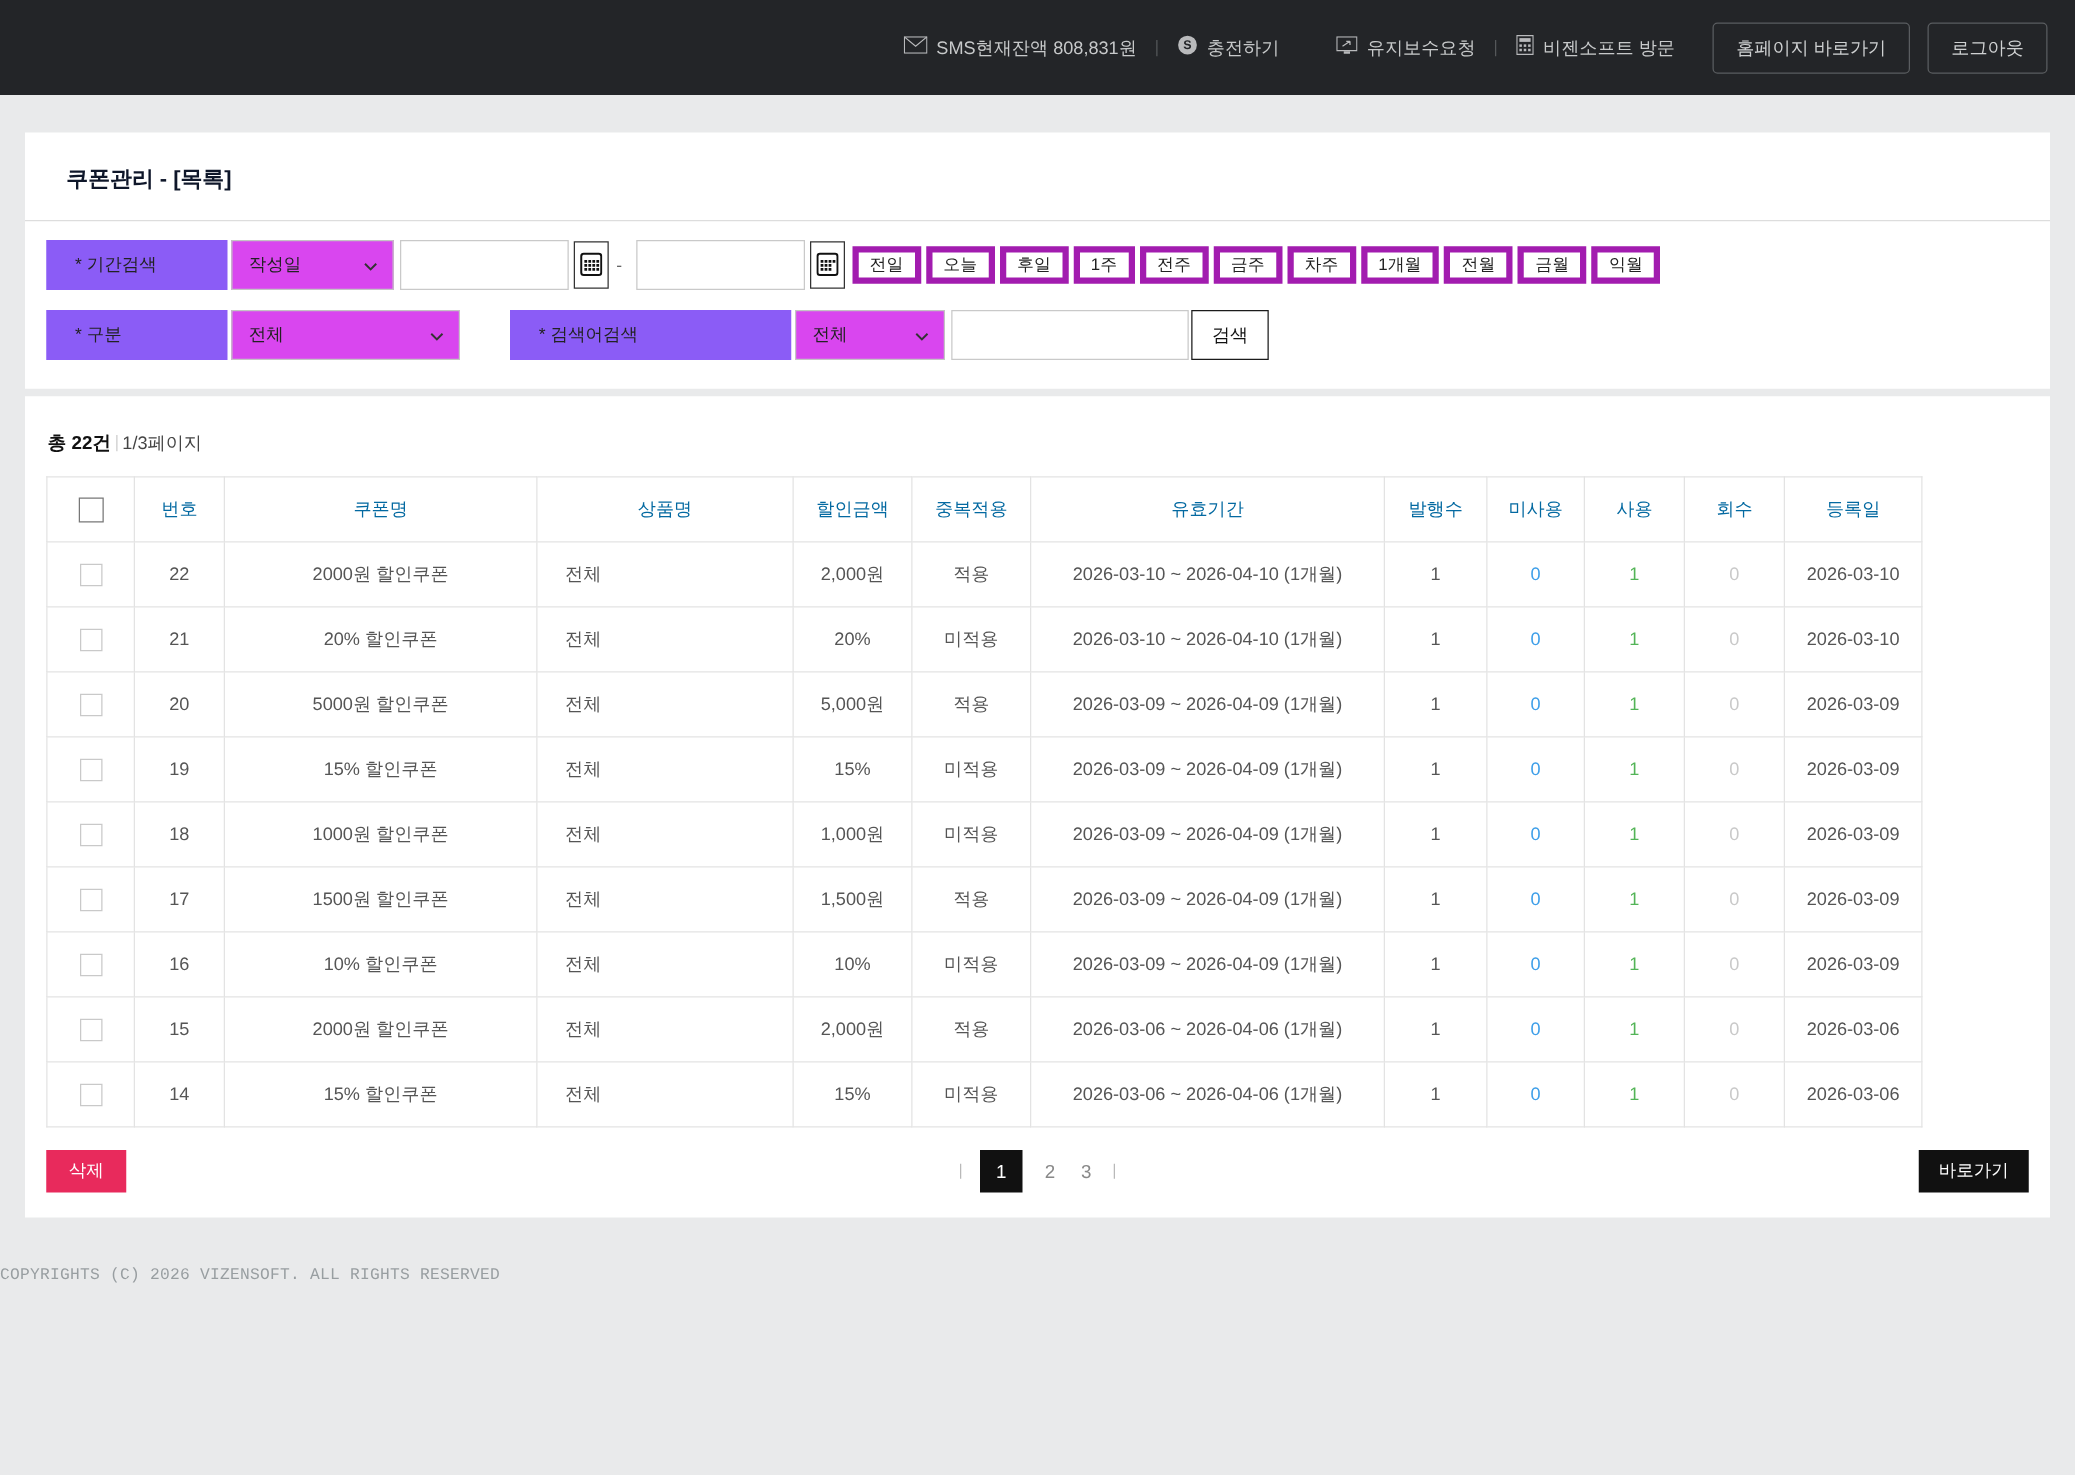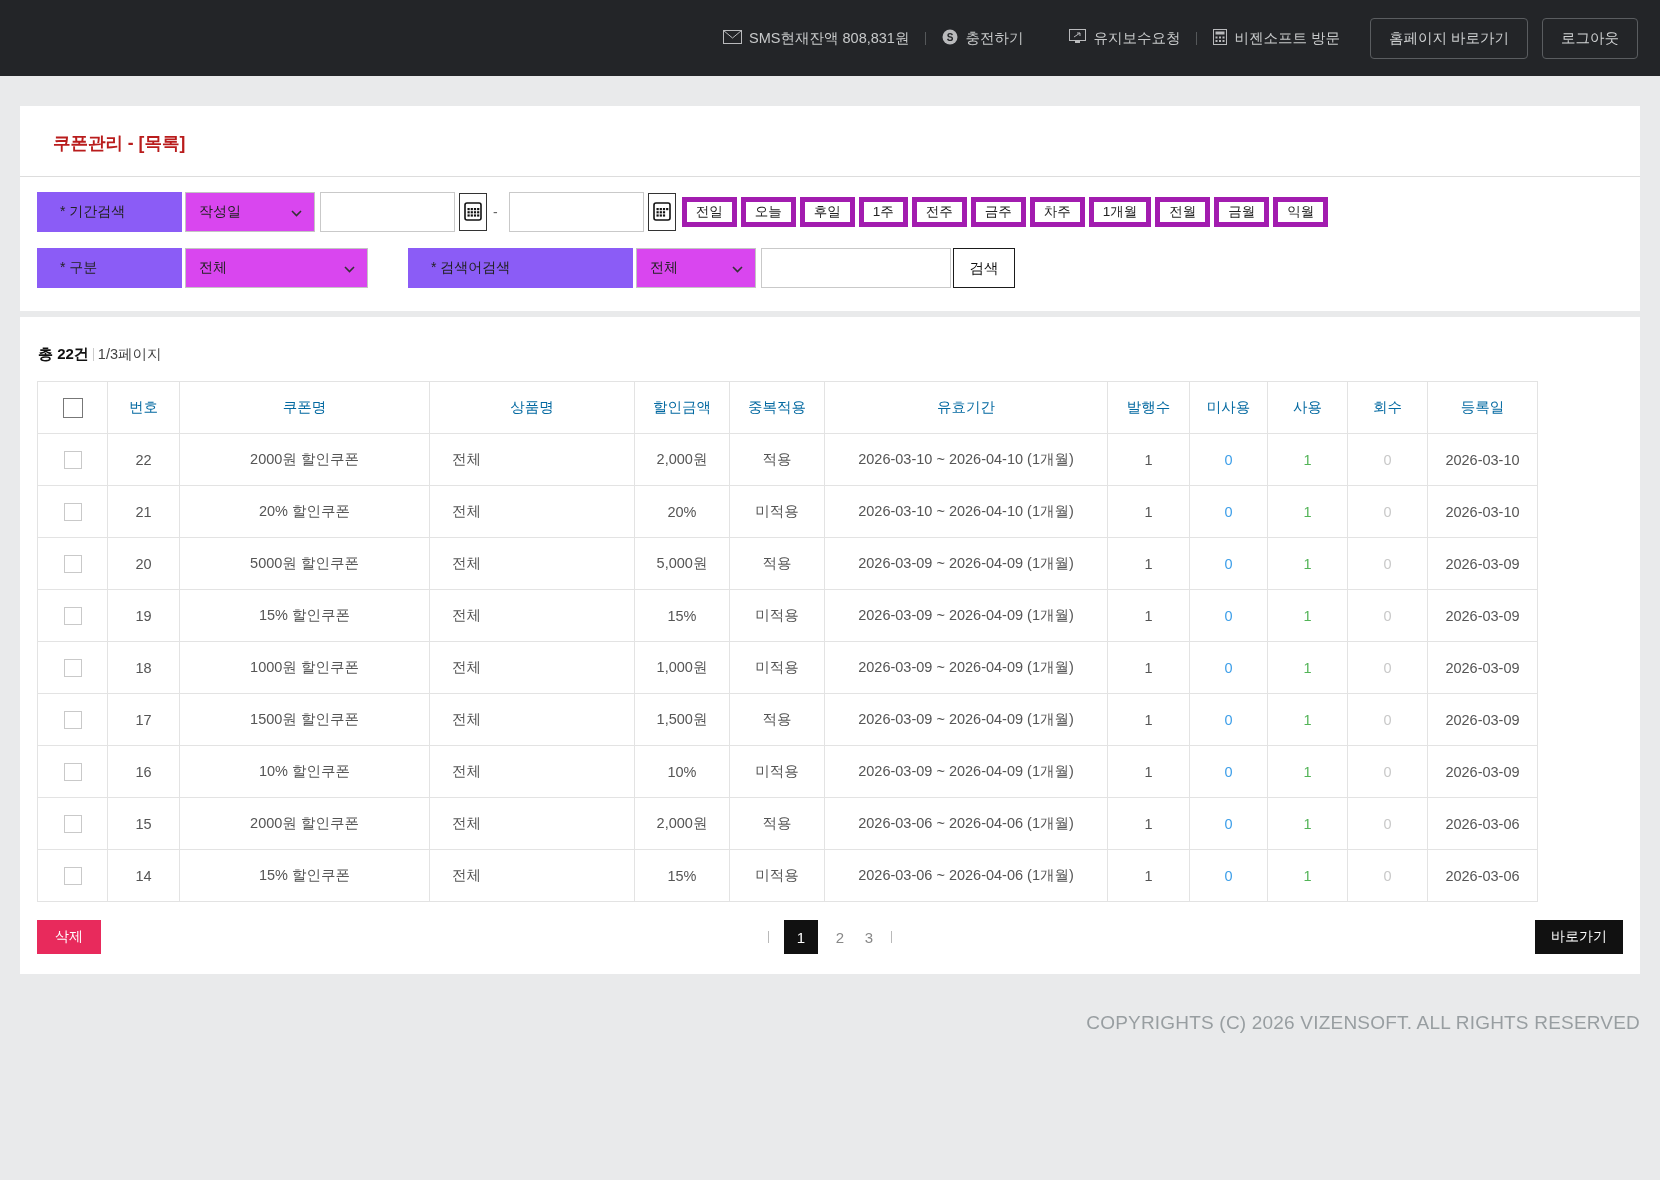--- a/index.html
+++ b/index.html
@@ -25,21 +25,21 @@
     color:#cfd1d2; font-size:14.5px; padding:10px 18px; cursor:pointer;
     font-family:inherit;
   }
   .tb-btn.first { margin-left:16px; }
 
   
   .card { background:#fff; margin:0 20px; }
   .card1 { margin-top:30px; }
   .card2 { margin-top:6px; padding-bottom:20px; }
 
-  .page-title { font-size:17.5px; font-weight:bold; color:#b91c1c; padding:25px 17px 21px 33px; }
+  .page-title { font-size:17.5px; font-weight:bold; color:#0f172a; padding:25px 17px 21px 33px; }
   .title-divider { height:1px; background:#ddd; }
 
   
   .filters { padding:15px 17px 23px 17px; }
   .frow { display:flex; align-items:center; margin-top:0; }
   .frow + .frow { margin-top:16px; }
   .flabel {
     width:145px; height:40px; background:#8b5cf6; display:flex; align-items:center;
     padding-left:23px; font-size:14px; color:#222; flex:0 0 auto;
   }
@@ -111,22 +111,23 @@
   .pagination { display:flex; align-items:center; gap:15px; }
   .ptick { width:1px; height:12px; background:#b9b9b9; cursor:pointer; }
   .pnum { font-size:15px; color:#888; cursor:pointer; min-width:14px; text-align:center; }
   .pnum.active {
     background:#111; color:#fff; width:34px; height:34px; min-width:34px;
     display:flex; align-items:center; justify-content:center;
   }
 
   
   .copyright {
-    text-align:right; margin:38px 20px 0 0; font-size:19px; color:#989ea1;
+    text-align:left; margin:38px 20px 0 0; font-size:13px; color:#989ea1;
     letter-spacing:0.2px;
+    font-family:Liberation Mono, monospace;
   }
 </style>
 </head>
 <body>
 
 <header class="topbar">
   <div class="tb-item">
     <span>
       <svg width="19" height="14" viewBox="0 0 19 14">
           <rect x="0.5" y="0.5" width="18" height="13" fill="none" stroke="#b9babc"></rect>

